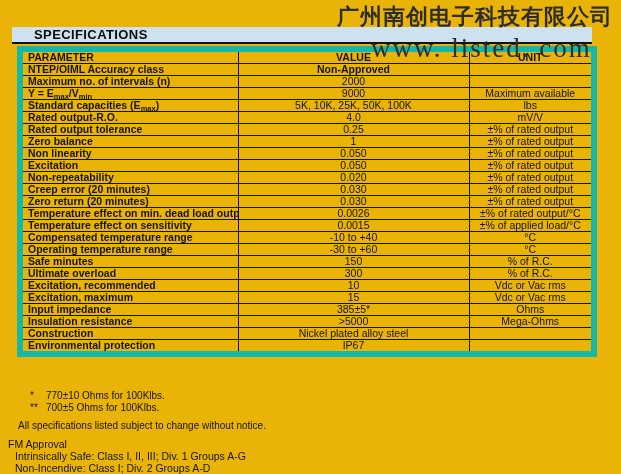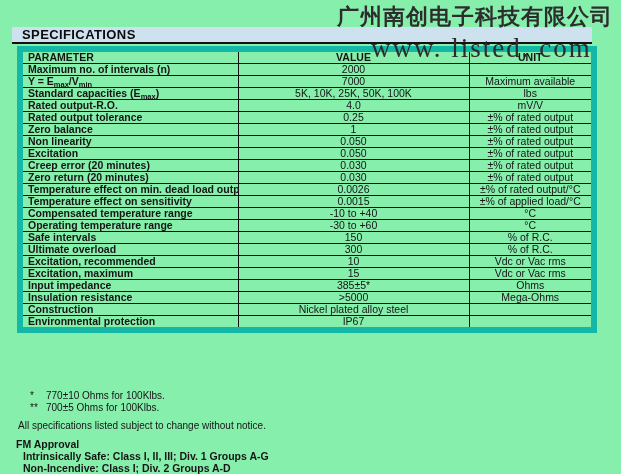--- a/index.html
+++ b/index.html
@@ -1,19 +1,19 @@
 <!DOCTYPE html>
 <html><head>
 <meta charset="utf-8">
 <style>
   * { margin:0; padding:0; box-sizing:border-box; }
   body { background:#ffffff; }
   .page {
     position:relative; width:621px; height:474px;
-    background:#86efac; overflow:hidden;
+    background:#eab308; overflow:hidden;
     font-family:"Liberation Sans", sans-serif; color:#151515;
   }
 
   
   .wm-cn {
     position:absolute; left:337px; top:2px; z-index:6;
     font-family:"Liberation Serif", serif;
     font-size:22px; font-weight:bold; color:#2d2d2d;
     letter-spacing:1px; white-space:nowrap;
   }
@@ -22,21 +22,21 @@
     font-family:"Liberation Serif", serif;
     font-size:27px; color:#2c2c2c;
     letter-spacing:2px; white-space:nowrap;
   }
 
   
   .spec-bar {
     position:absolute; left:12px; top:27px; width:580px; height:17px;
     background:#cde1ef; border-bottom:2px solid #111;
     font-size:13px; font-weight:bold; letter-spacing:0.4px;
-    line-height:15px; padding-left:10px; color:#0b0b0b;
+    line-height:15px; padding-left:22px; color:#0b0b0b;
   }
 
   
   .spec-table {
     position:absolute; left:17px; top:46px; width:574px;
     border-collapse:collapse; table-layout:fixed;
     font-size:10.5px; line-height:11px;
   }
   .spec-table col.c-param { width:218px; }
   .spec-table col.c-value { width:231px; }
@@ -53,21 +53,21 @@
   td.bold { font-weight:bold; }
   sub { font-size:7.5px; vertical-align:-2px; line-height:0; }
 
   
   .footnotes { position:absolute; left:30px; top:390px; font-size:10px; line-height:12px; }
   .footnote-row { display:flex; }
   .footnote-marker { width:16px; }
 
   .disclaimer { position:absolute; left:18px; top:420px; font-size:10px; }
 
-  .approval { position:absolute; left:16px; top:438px; font-size:10.5px; line-height:12px;font-weight:bold; }
+  .approval { position:absolute; left:8px; top:438px; font-size:10.5px; line-height:12px; }
   .approval-line { padding-left:7px; }
 </style>
 </head>
 <body>
 
 <div class="page">
 
   <div class="wm-cn">广州南创电子科技有限公司</div>
   <div class="wm-web">www. listed. com</div>
 
@@ -83,27 +83,32 @@
       </colgroup>
     <thead>
       <tr>
         <th class="th-param">PARAMETER</th>
         <th class="th-value">VALUE</th>
         <th class="th-unit">UNIT</th>
       </tr>
     </thead>
     <tbody>
         <tr>
+          <td class="td-param">NTEP/OIML Accuracy class</td>
+          <td class="td-value bold">Non-Approved</td>
+          <td class="td-unit">&nbsp;</td>
+        </tr>
+        <tr>
           <td class="td-param">Maximum no. of intervals (n)</td>
           <td class="td-value">2000</td>
           <td class="td-unit">&nbsp;</td>
         </tr>
         <tr>
           <td class="td-param">Y = E<sub>max</sub>/V<sub>min</sub></td>
-          <td class="td-value">7000</td>
+          <td class="td-value">9000</td>
           <td class="td-unit">Maximum available</td>
         </tr>
         <tr>
           <td class="td-param">Standard capacities (E<sub>max</sub>)</td>
           <td class="td-value">5K, 10K, 25K, 50K, 100K</td>
           <td class="td-unit">lbs</td>
         </tr>
         <tr>
           <td class="td-param">Rated output-R.O.</td>
           <td class="td-value">4.0</td>
@@ -123,20 +128,25 @@
           <td class="td-param">Non linearity</td>
           <td class="td-value">0.050</td>
           <td class="td-unit">±% of rated output</td>
         </tr>
         <tr>
           <td class="td-param">Excitation</td>
           <td class="td-value">0.050</td>
           <td class="td-unit">±% of rated output</td>
         </tr>
         <tr>
+          <td class="td-param">Non-repeatability</td>
+          <td class="td-value">0.020</td>
+          <td class="td-unit">±% of rated output</td>
+        </tr>
+        <tr>
           <td class="td-param">Creep error (20 minutes)</td>
           <td class="td-value">0.030</td>
           <td class="td-unit">±% of rated output</td>
         </tr>
         <tr>
           <td class="td-param">Zero return (20 minutes)</td>
           <td class="td-value">0.030</td>
           <td class="td-unit">±% of rated output</td>
         </tr>
         <tr>
@@ -153,21 +163,21 @@
           <td class="td-param">Compensated temperature range</td>
           <td class="td-value">-10 to +40</td>
           <td class="td-unit">°C</td>
         </tr>
         <tr>
           <td class="td-param">Operating temperature range</td>
           <td class="td-value">-30 to +60</td>
           <td class="td-unit">°C</td>
         </tr>
         <tr>
-          <td class="td-param">Safe intervals</td>
+          <td class="td-param">Safe minutes</td>
           <td class="td-value">150</td>
           <td class="td-unit">% of R.C.</td>
         </tr>
         <tr>
           <td class="td-param">Ultimate overload</td>
           <td class="td-value">300</td>
           <td class="td-unit">% of R.C.</td>
         </tr>
         <tr>
           <td class="td-param">Excitation, recommended</td>

